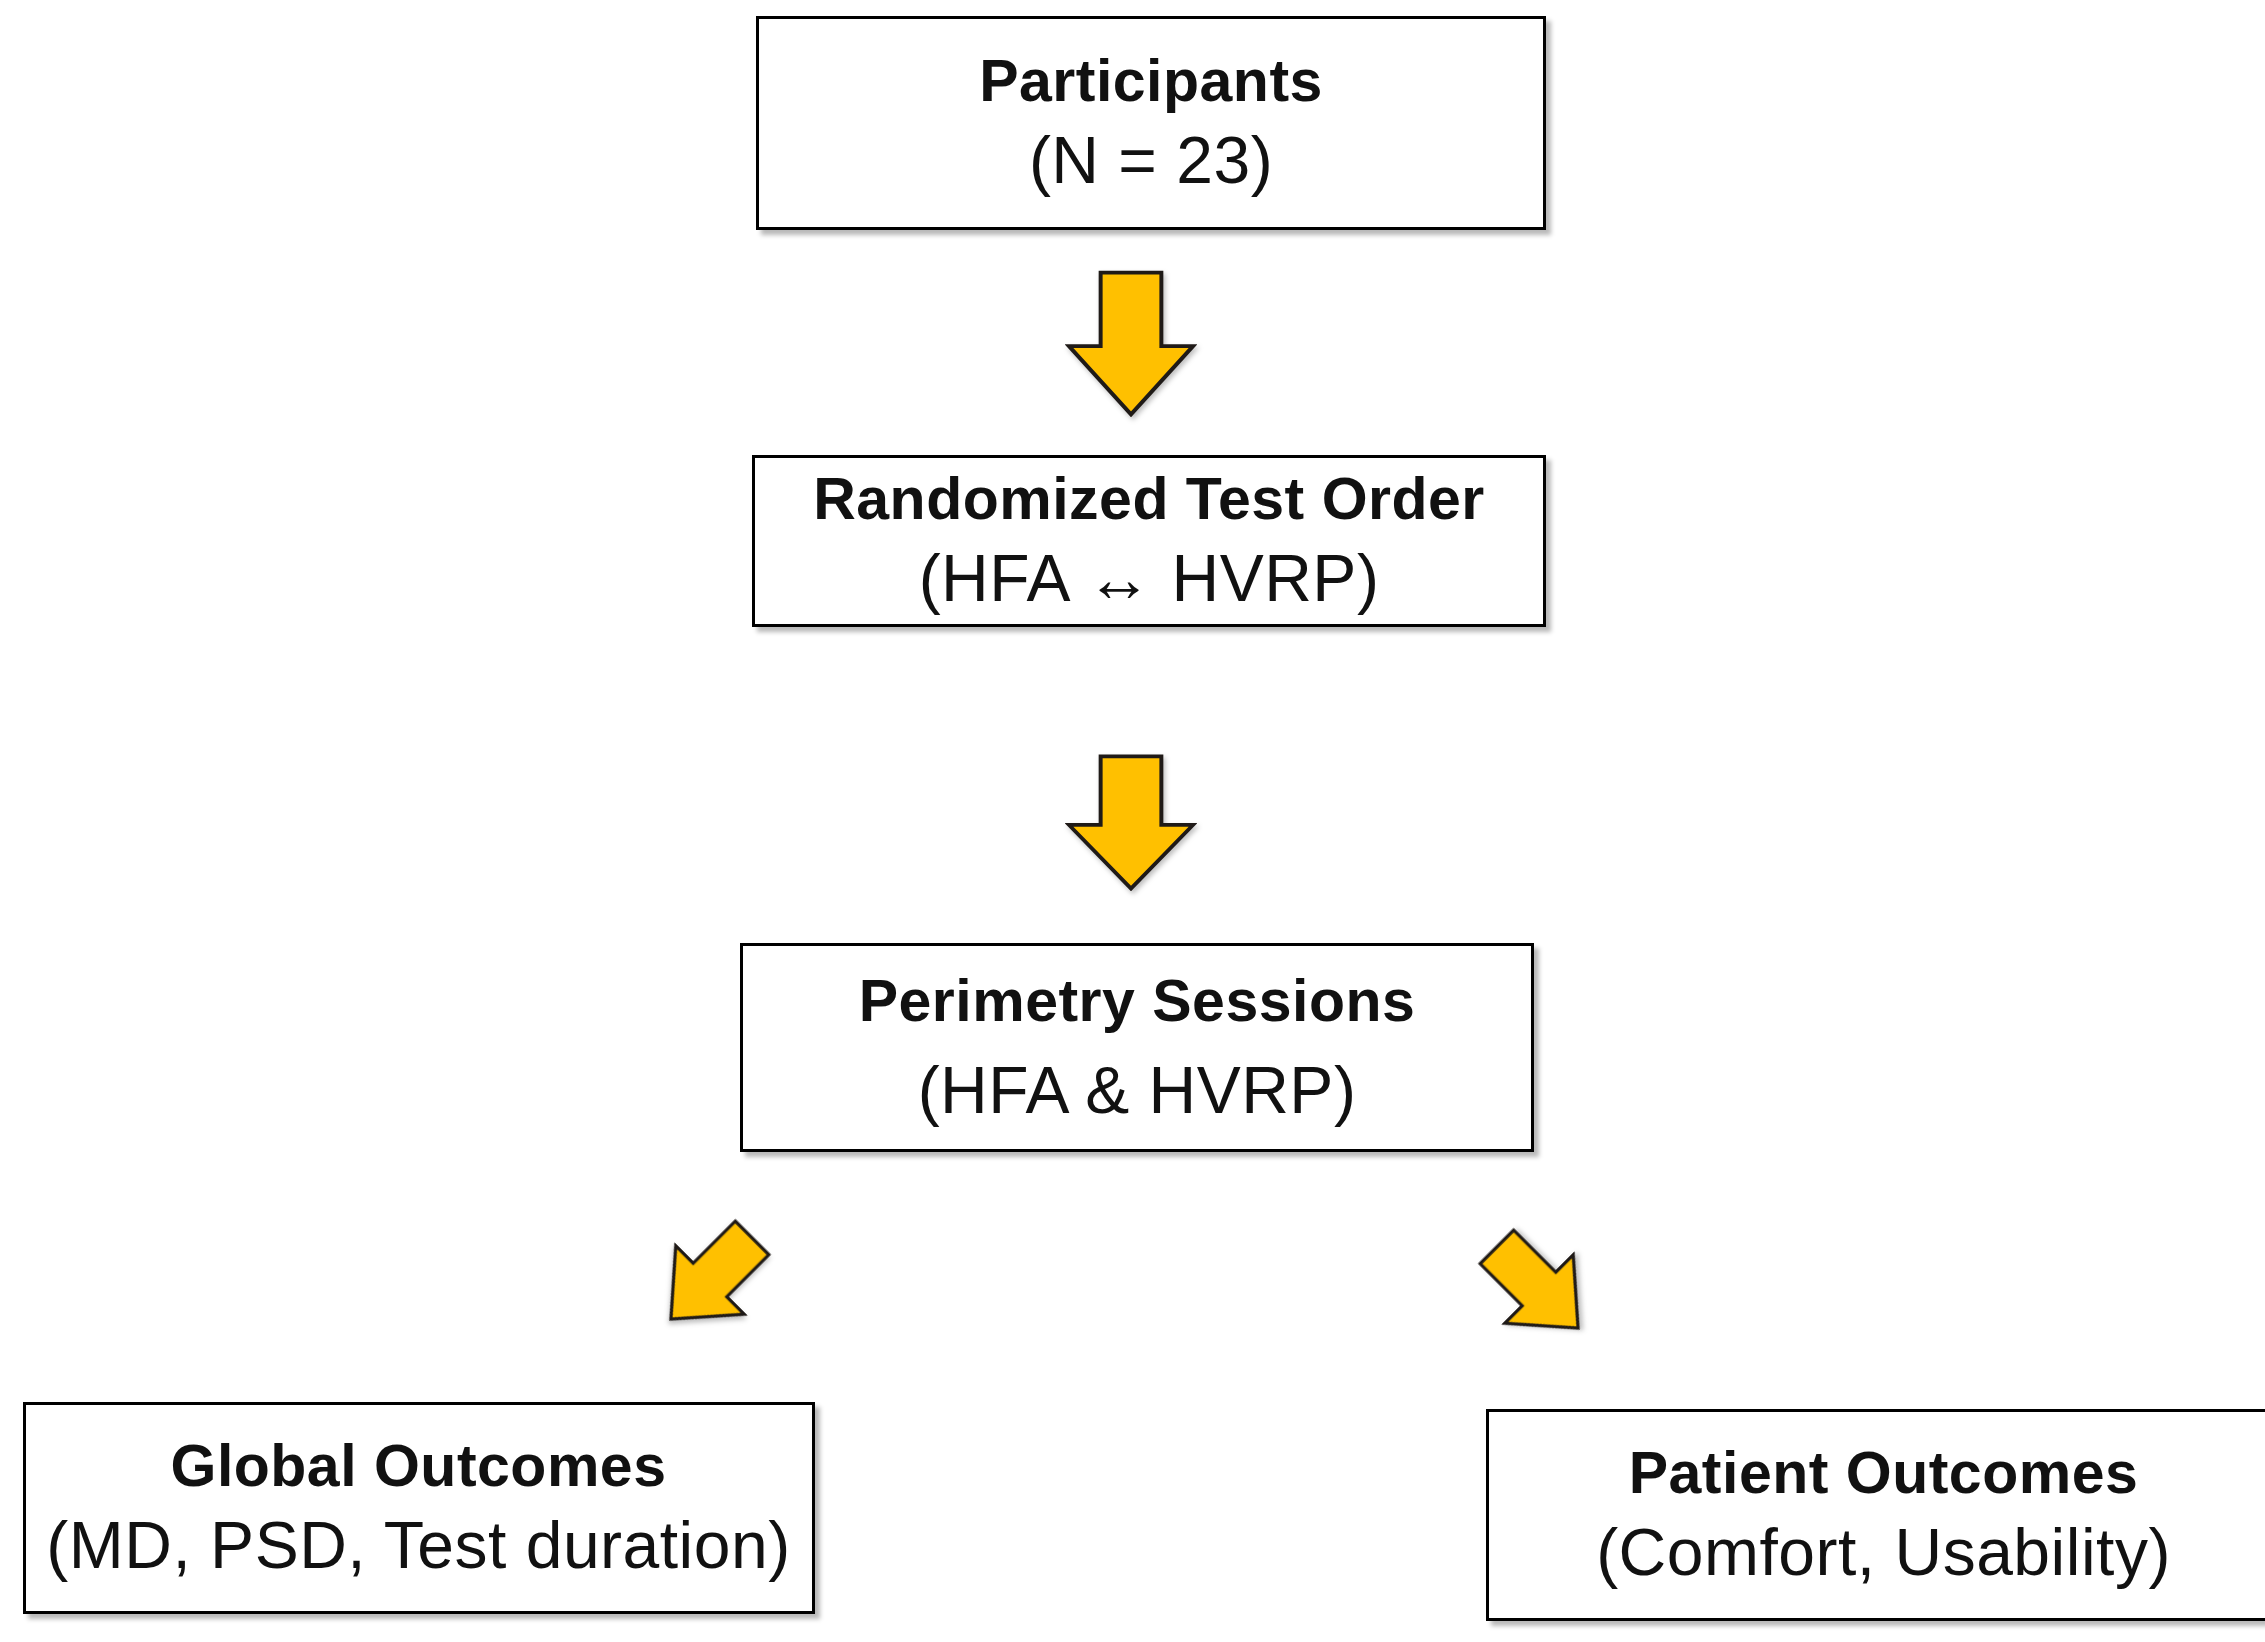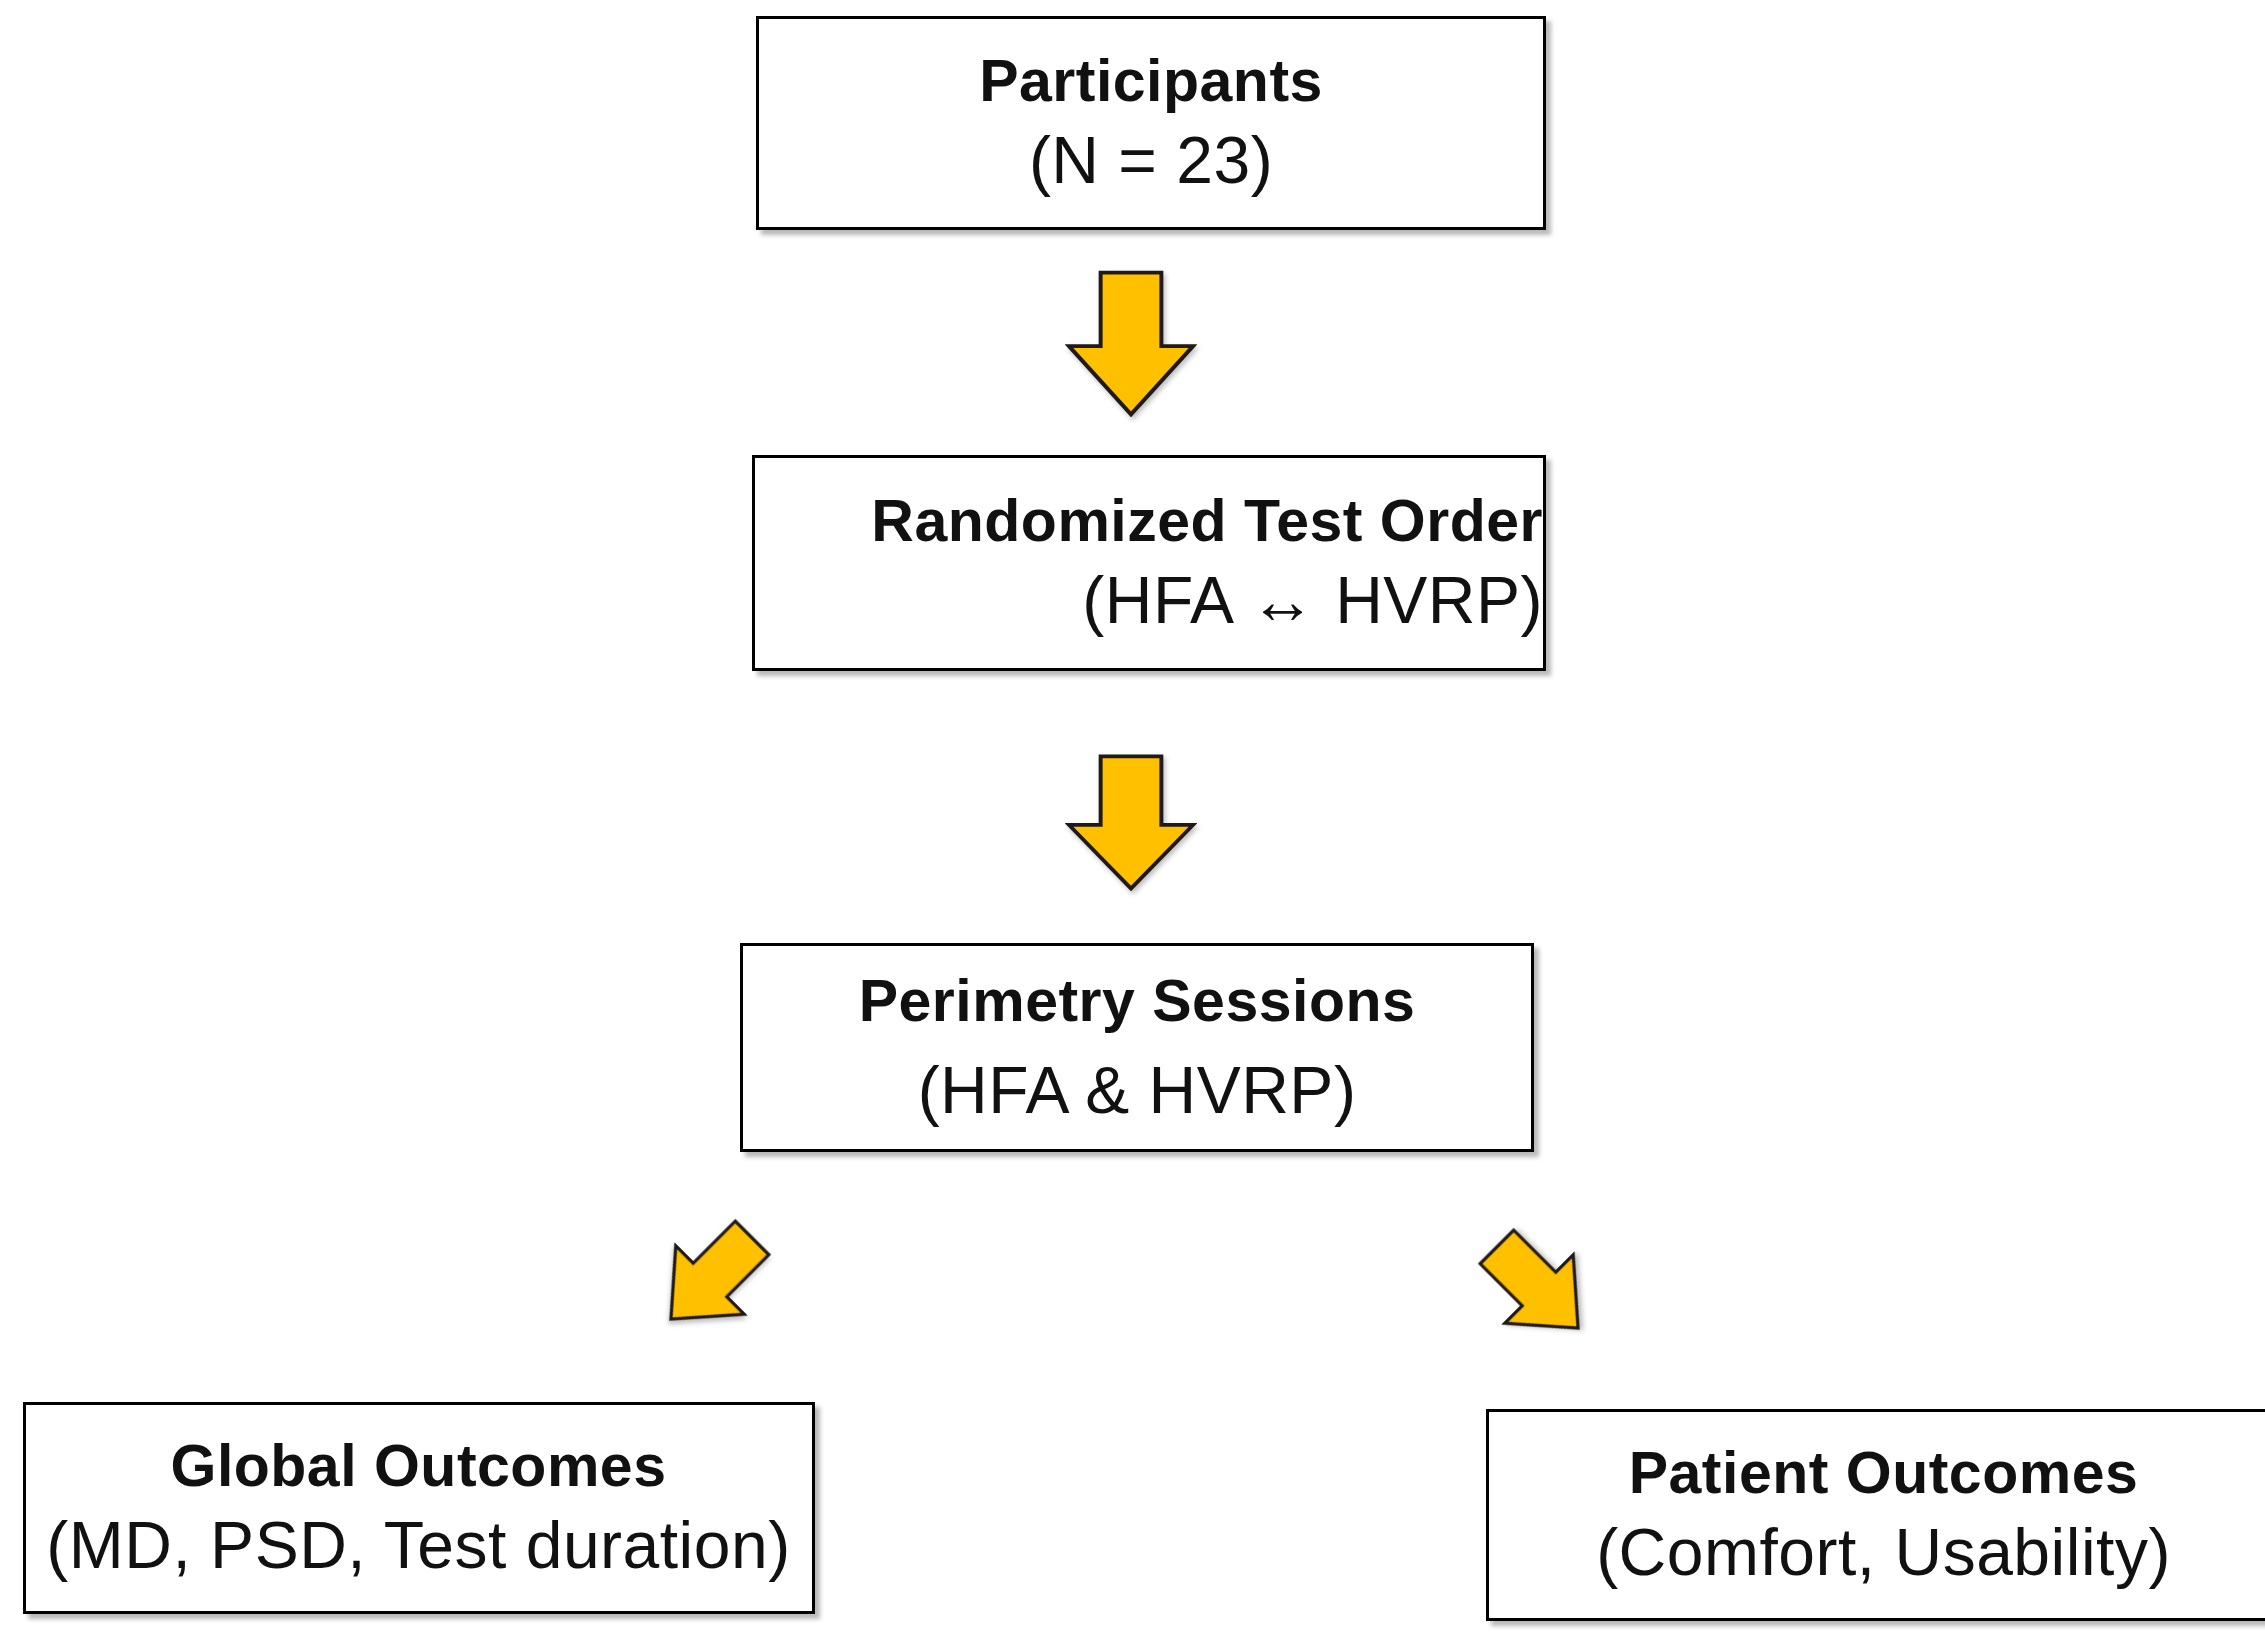--- a/index.html
+++ b/index.html
@@ -43,21 +43,21 @@
     line-height: 1.12;
     letter-spacing: 0.5px;
   }
   .node-subtitle {
     font-size: 66px;
     font-weight: 400;
     line-height: 1.12;
     letter-spacing: 0.5px;
   }
   .box-participants { left: 756px; top: 16px;   width: 790px; height: 214px; }
-  .box-randomized   { left: 752px; top: 455px;  width: 794px; height: 216px; align-items: flex-end; }
+  .box-randomized   { left: 752px; top: 455px;  width: 794px; height: 172px; }
   .box-perimetry    { left: 740px; top: 943px; width: 794px; height: 209px; gap: 20px; }
   .box-global       { left: 22.5px;  top: 1402px; width: 792px; height: 212px; }
   .box-patient      { left: 1458px;top: 1409px; width: 795px; height: 212px; margin-left: 28px; }
 
   .arrow {
     position: absolute;
     filter: drop-shadow(2.7px 3.6px 2.7px rgba(0,0,0,0.25));
   }
   .arrow path {
     fill: var(--arrow-fill);

